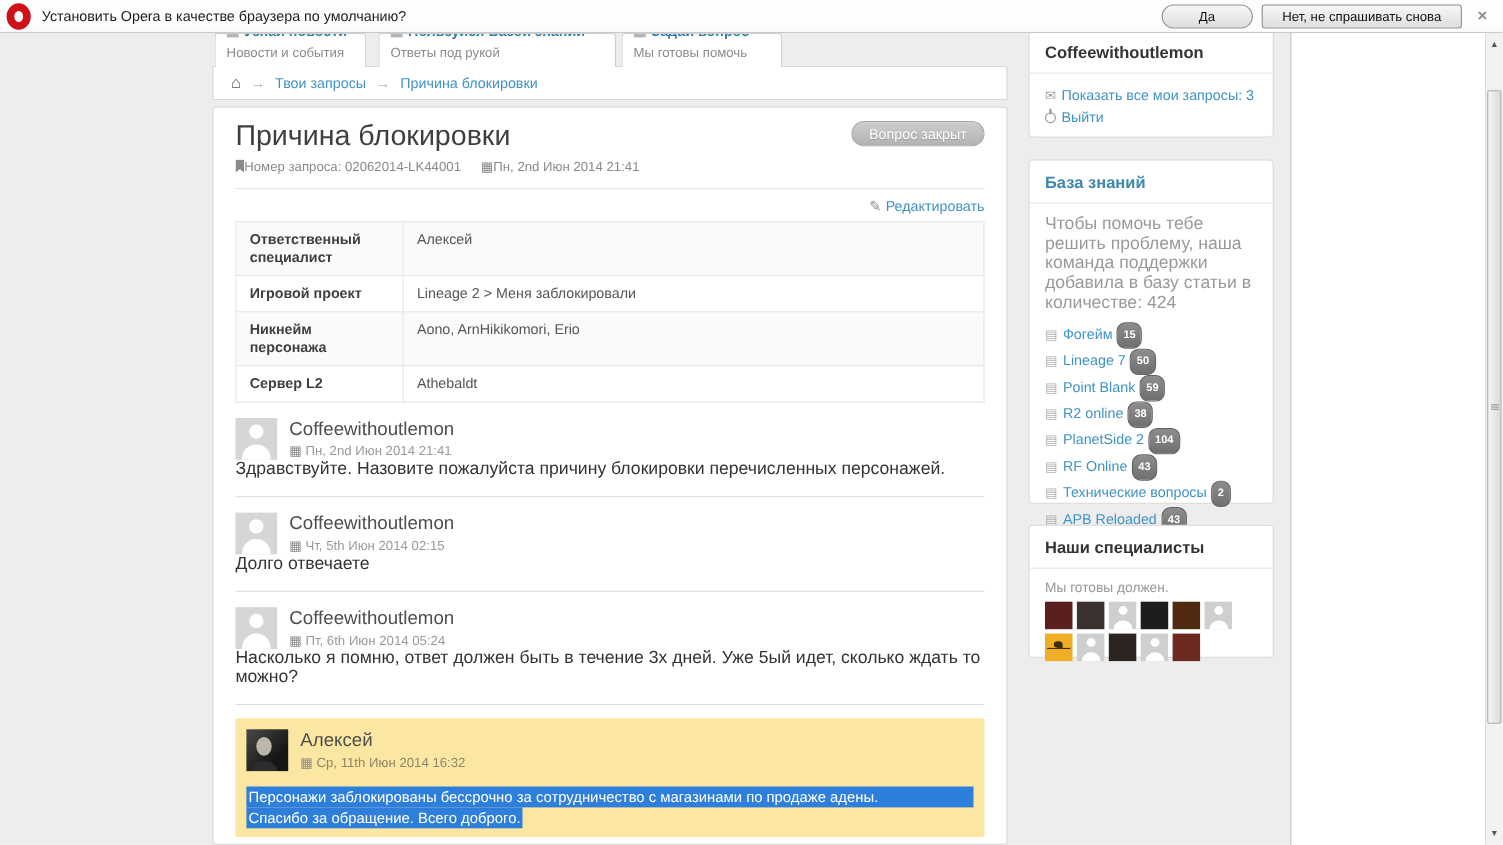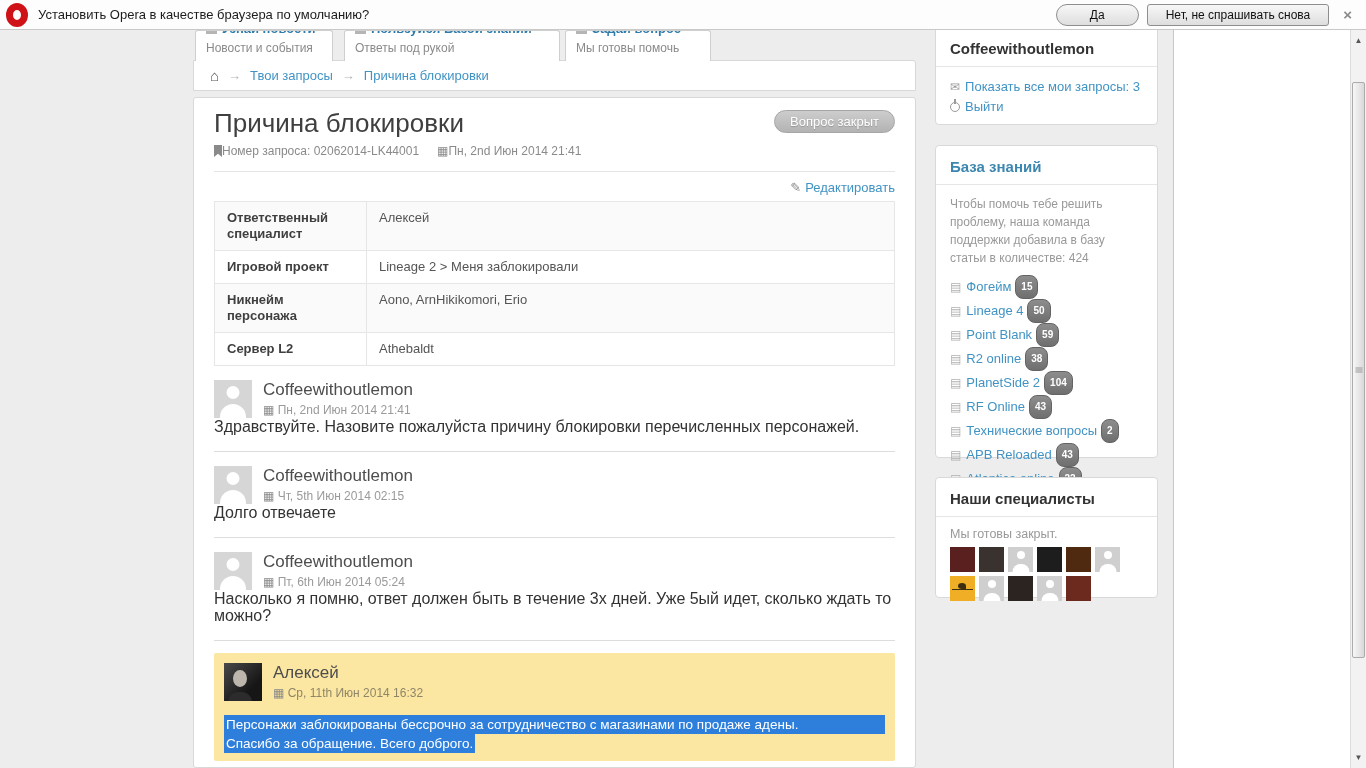--- a/index.html
+++ b/index.html
@@ -131,21 +131,21 @@
     border-bottom:1px solid #e6e6e6; }
   .side-h.blue { color:#3c87b0; padding-top:12px; }
   .user-links { padding:10px 14px; font-size:13px; line-height:19px; }
   .s-link { color:#4193c4; cursor:pointer; }
   .s-ic { color:#9a9a9a; margin-right:5px; font-size:12px; }
   .pow-ic { display:inline-block; width:10px; height:10px; border:1.5px solid #9a9a9a;
     border-radius:50%; position:relative; margin-right:5px; top:1px; }
   .pow-ic::after { content:""; position:absolute; left:3px; top:-4px; width:1.5px;
     height:5px; background:#9a9a9a; }
   .kb-box { top:145px; height:313px; }
-  .kb-desc { padding:10px 14px 2px; font-size:12px; color:#999; line-height:18px; }
+  .kb-desc { padding:10px 14px 2px; font-size:16px; color:#999; line-height:18px; }
   .kb-list { list-style:none; padding:6px 14px 10px; }
   .kb-list li { line-height:20px; white-space:nowrap; cursor:pointer; }
   .drawer-ic { color:#b0b0b0; font-size:12px; margin-right:5px; }
   .kb-link { color:#4193c4; font-size:13px; }
   .cnt-badge { display:inline-block; background:linear-gradient(#8d8d8d,#6f6f6f);
     border:1px solid #636363; color:#fff; font-size:10px; font-weight:bold;
     padding:1px 5px; border-radius:8px; margin-left:4px; vertical-align:1px; }
   .spec-box { top:477px; height:121px; }
   .spec-sub { padding:10px 14px 4px; font-size:12.5px; color:#999; }
   .spec-grid { padding:0 12px 10px; display:flex; flex-wrap:wrap; }
@@ -301,36 +301,36 @@
     <div><span class="s-ic">✉</span><span class="s-link">Показать все мои запросы: 3</span></div>
     <div><span class="pow-ic"></span><span class="s-link">Выйти</span></div>
   </div>
 </div>
 
 <div class="side-box kb-box">
   <div class="side-h blue">База знаний</div>
   <div class="kb-desc">Чтобы помочь тебе решить проблему, наша команда поддержки добавила в базу статьи в количестве: 424</div>
   <ul class="kb-list">
     <li><span class="drawer-ic">▤</span><span class="kb-link">Фогейм</span><span class="cnt-badge">15</span></li>
-    <li><span class="drawer-ic">▤</span><span class="kb-link">Lineage 4</span><span class="cnt-badge">50</span></li>
+    <li><span class="drawer-ic">▤</span><span class="kb-link">Lineage 7</span><span class="cnt-badge">50</span></li>
     <li><span class="drawer-ic">▤</span><span class="kb-link">Point Blank</span><span class="cnt-badge">59</span></li>
     <li><span class="drawer-ic">▤</span><span class="kb-link">R2 online</span><span class="cnt-badge">38</span></li>
     <li><span class="drawer-ic">▤</span><span class="kb-link">PlanetSide 2</span><span class="cnt-badge">104</span></li>
     <li><span class="drawer-ic">▤</span><span class="kb-link">RF Online</span><span class="cnt-badge">43</span></li>
     <li><span class="drawer-ic">▤</span><span class="kb-link">Технические вопросы</span><span class="cnt-badge">2</span></li>
     <li><span class="drawer-ic">▤</span><span class="kb-link">APB Reloaded</span><span class="cnt-badge">43</span></li>
     <li><span class="drawer-ic">▤</span><span class="kb-link">Atlantica online</span><span class="cnt-badge">22</span></li>
     <li><span class="drawer-ic">▤</span><span class="kb-link">Shadow Company</span><span class="cnt-badge">19</span></li>
     <li><span class="drawer-ic">▤</span><span class="kb-link">Aion</span><span class="cnt-badge">29</span></li>
   </ul>
 </div>
 
 <div class="side-box spec-box">
   <div class="side-h" style="padding-top:12px">Наши специалисты</div>
-  <div class="spec-sub">Мы готовы закрыт.</div>
+  <div class="spec-sub">Мы готовы должен.</div>
   <div class="spec-grid">
     <span class="sp-av" style="background:#5a2020"></span>
     <span class="sp-av" style="background:#39322e"></span>
     <span class="sp-av ph"></span>
     <span class="sp-av" style="background:#1d1d1d"></span>
     <span class="sp-av" style="background:#4f2a10"></span>
     <span class="sp-av ph"></span>
     <span class="sp-av bird" style="background:#f0ad26"></span>
     <span class="sp-av ph"></span>
     <span class="sp-av" style="background:#2b2420"></span>

